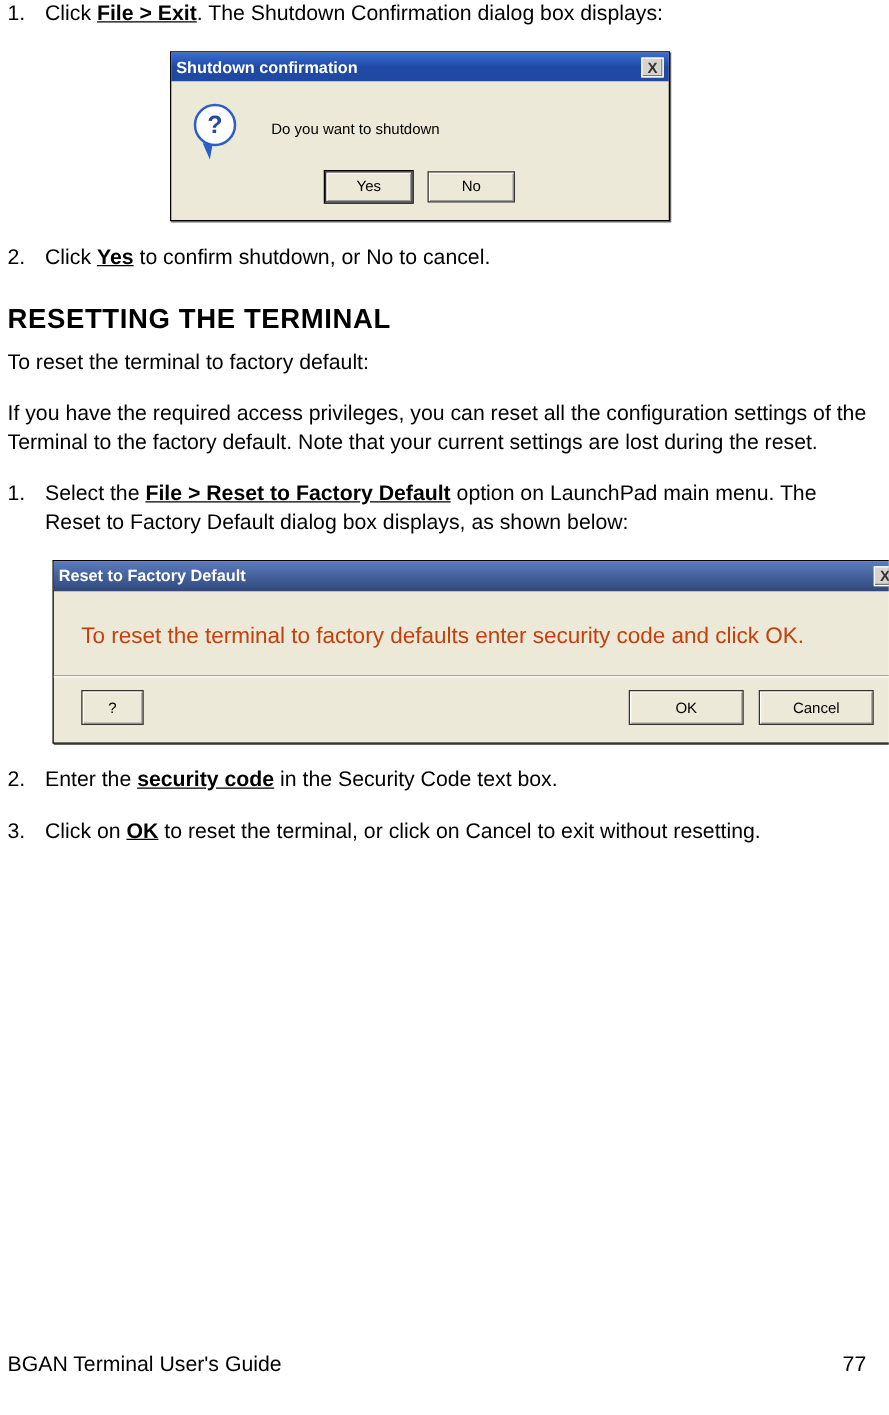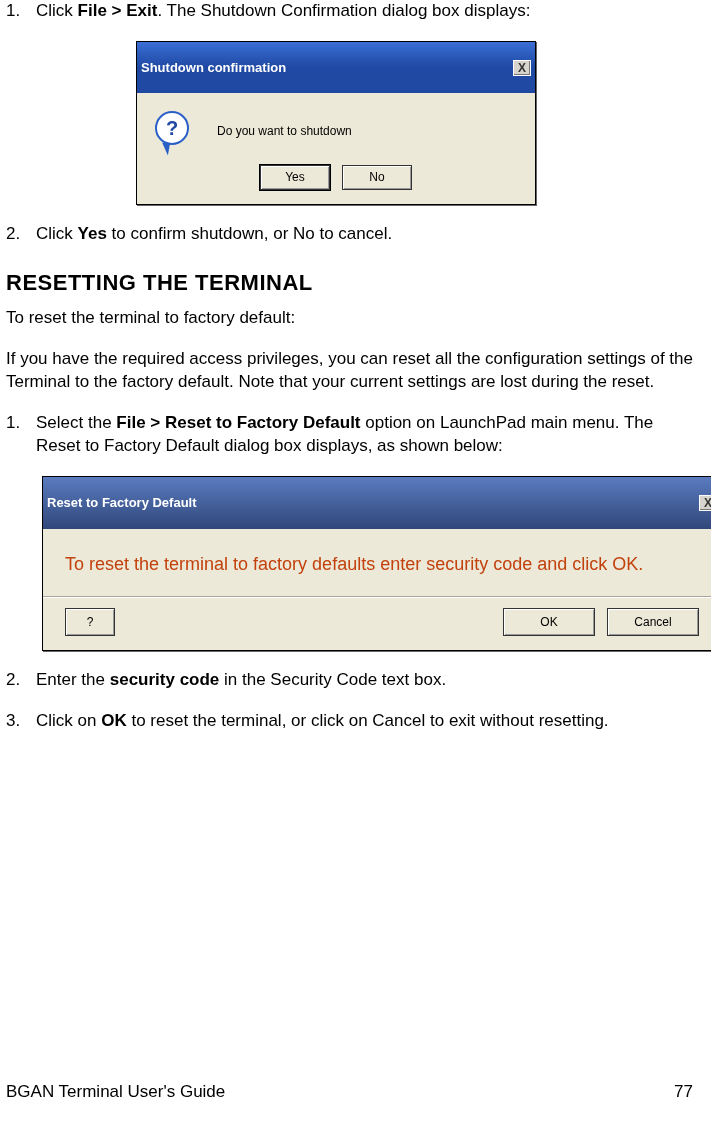--- a/index.html
+++ b/index.html
@@ -28,21 +28,21 @@
     display: flex;
     margin-bottom: 18px;
   }
   .num-list .marker {
     width: 30px;
     flex-shrink: 0;
   }
   .num-list .itembody {
     flex: 1;
   }
-  .bold { font-weight: bold; }
+  .bold { font-weight: bold; text-decoration: underline; }
   .scaps { font-variant: small-caps; letter-spacing: 0.5px; }
   .section-head {
     font-weight: bold;
     font-size: 22px;
     margin: 22px 0 10px 0;
   }
   .para {
     margin: 0 0 18px 0;
   }
   .footer {
@@ -70,21 +70,21 @@
   .d1 {
     width: 400px;
     margin-left: 130px;
   }
   .titlebar {
     background: linear-gradient(to bottom,#3a6ed5,#1f49a3 50%,#1f49a3);
     color: #fff;
     display: flex;
     align-items: center;
     justify-content: space-between;
-    padding: 17px 4px;
+    padding: 3px 4px;
     font-weight: bold;
     font-size: 13px;
     text-align: right;
   }
   .titlebar .ttext {
     display: flex;
     align-items: center;
     gap: 4px;
   }
   .close-btn {

